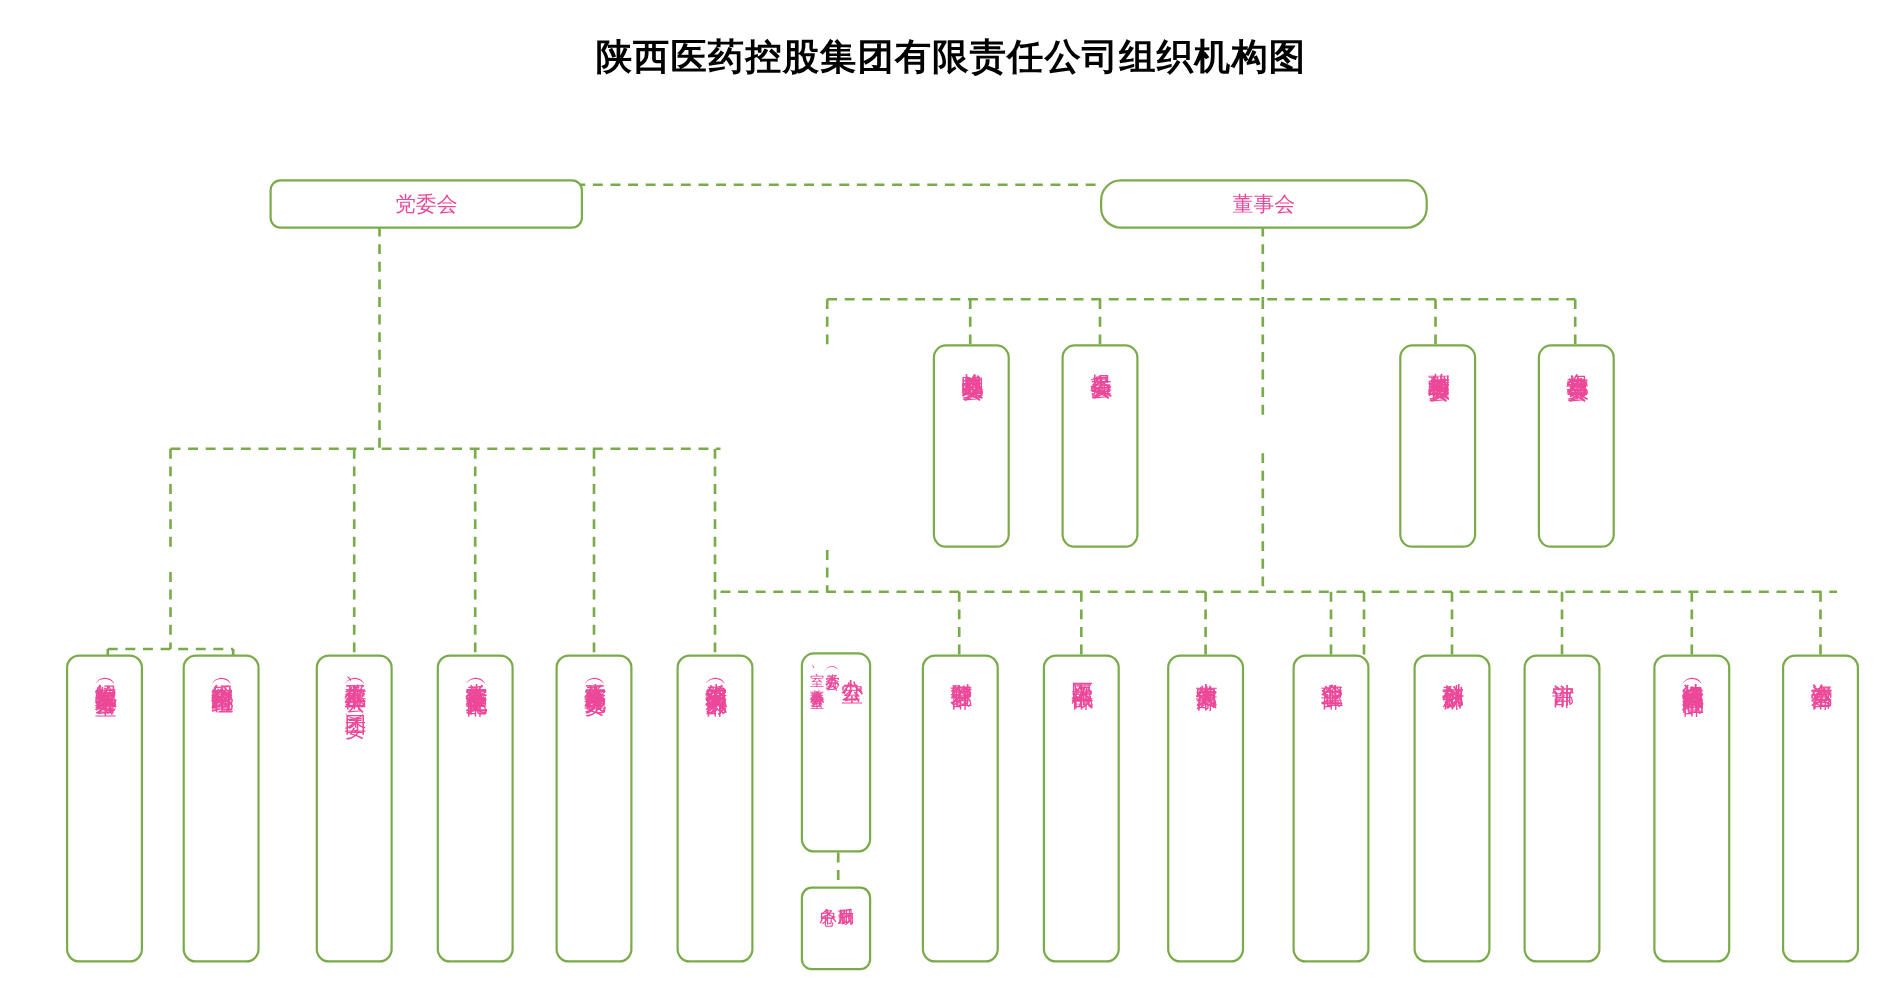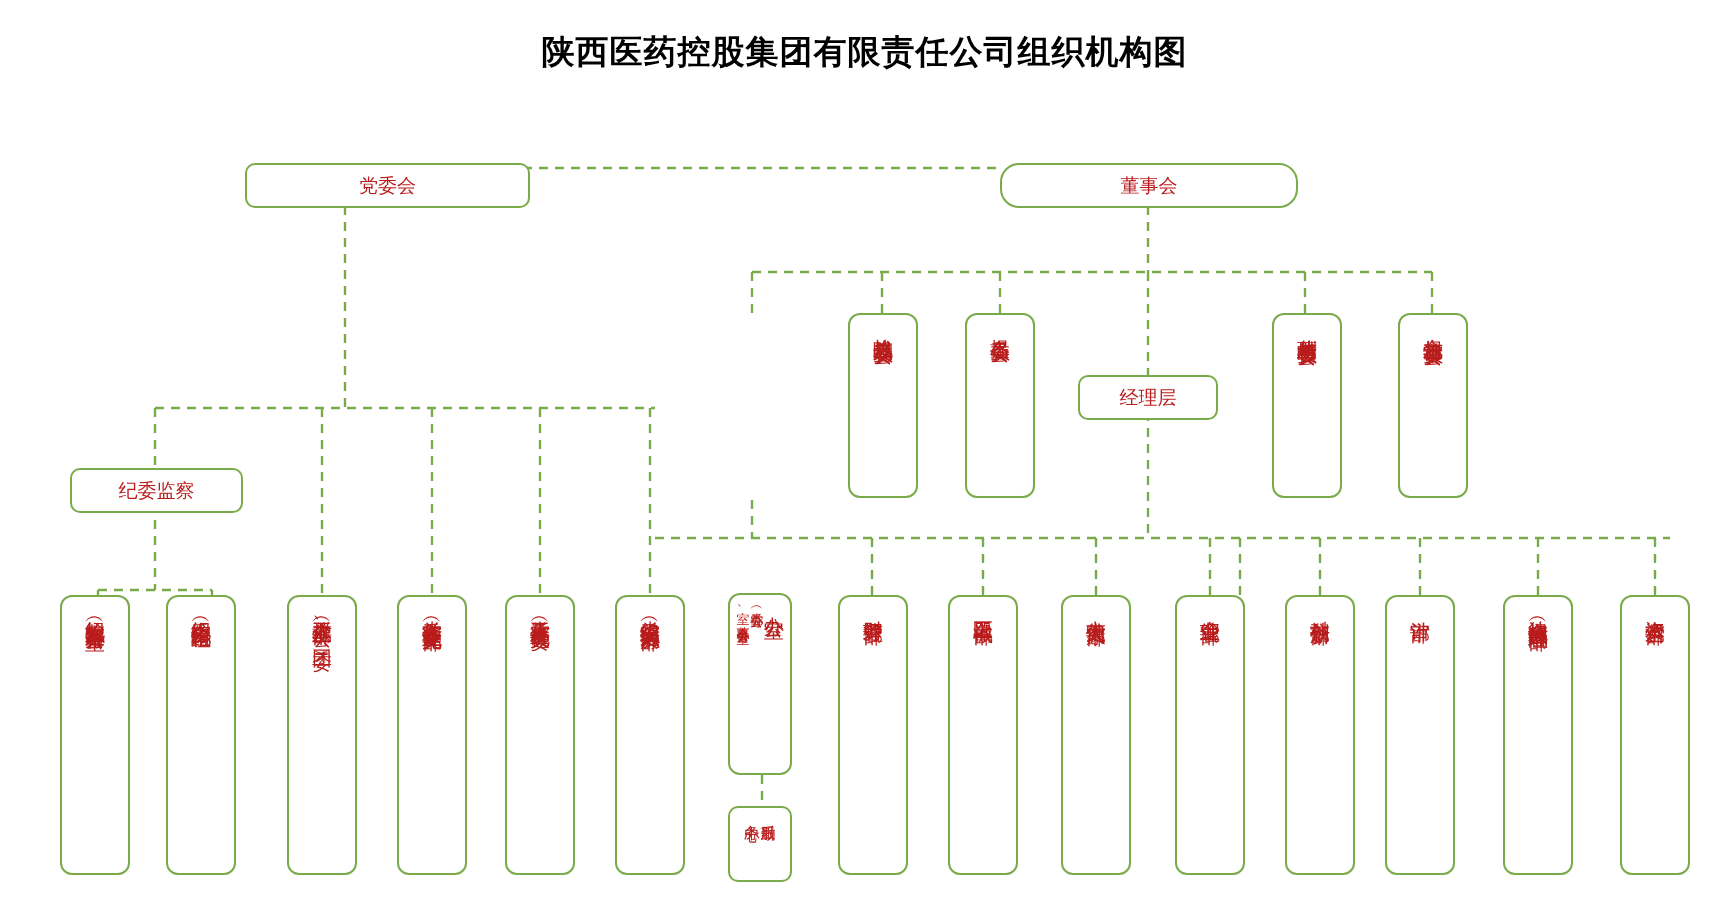--- a/index.html
+++ b/index.html
@@ -18,21 +18,21 @@
   }
 
   
   .links{position:absolute;left:0;top:0;width:1729px;height:910px;}
 
   
   .node{
     position:absolute;box-sizing:border-box;
     border:2px solid #7aab4a;background:#ffffff;
     display:flex;align-items:center;justify-content:center;
-    color:#b91c1c;
+    color:#ec4899;
   }
   .node.h{            
     border-radius:10px;font-size:19px;
   }
   .node.v{            
     border-radius:12px;
   }
   .vtext{
     writing-mode:vertical-rl;text-orientation:upright;
     font-size:20px;line-height:1.06;letter-spacing:1px;
@@ -114,39 +114,33 @@
         <span class="vtext">战略规划委员会</span>
       </div>
   </div>
 
   <div class="node v" style="left:965px;top:313px;width:70px;height:185px;">
     <div class="vstack">
         <span class="vtext">提名委员会</span>
       </div>
   </div>
 
-  <div class="node h" style="left:1078px;top:375px;width:140px;height:45px;border-radius:10px;">
-    <span>经理层</span>
-  </div>
 
   <div class="node v" style="left:1272px;top:313px;width:70px;height:185px;">
     <div class="vstack">
         <span class="vtext">薪酬与考核委员会</span>
       </div>
   </div>
 
   <div class="node v" style="left:1398px;top:313px;width:70px;height:185px;">
     <div class="vstack">
         <span class="vtext">合规与审计委员会</span>
       </div>
   </div>
 
-  <div class="node h" style="left:70px;top:468px;width:173px;height:45px;">
-    <span>纪委监察</span>
-  </div>
 
   <div class="node v" style="left:728px;top:593px;width:64px;height:182px;">
     <div class="vstack" style="padding-top:6px;">
       <span class="vtext">办公室</span>
       <span class="vtext tiny">（党委办公</span>
       <span class="vtext tiny">室、董事会办公室）</span>
     </div>
   </div>
 
   <div class="node v" style="left:728px;top:806px;width:64px;height:76px;border-radius:10px;">

